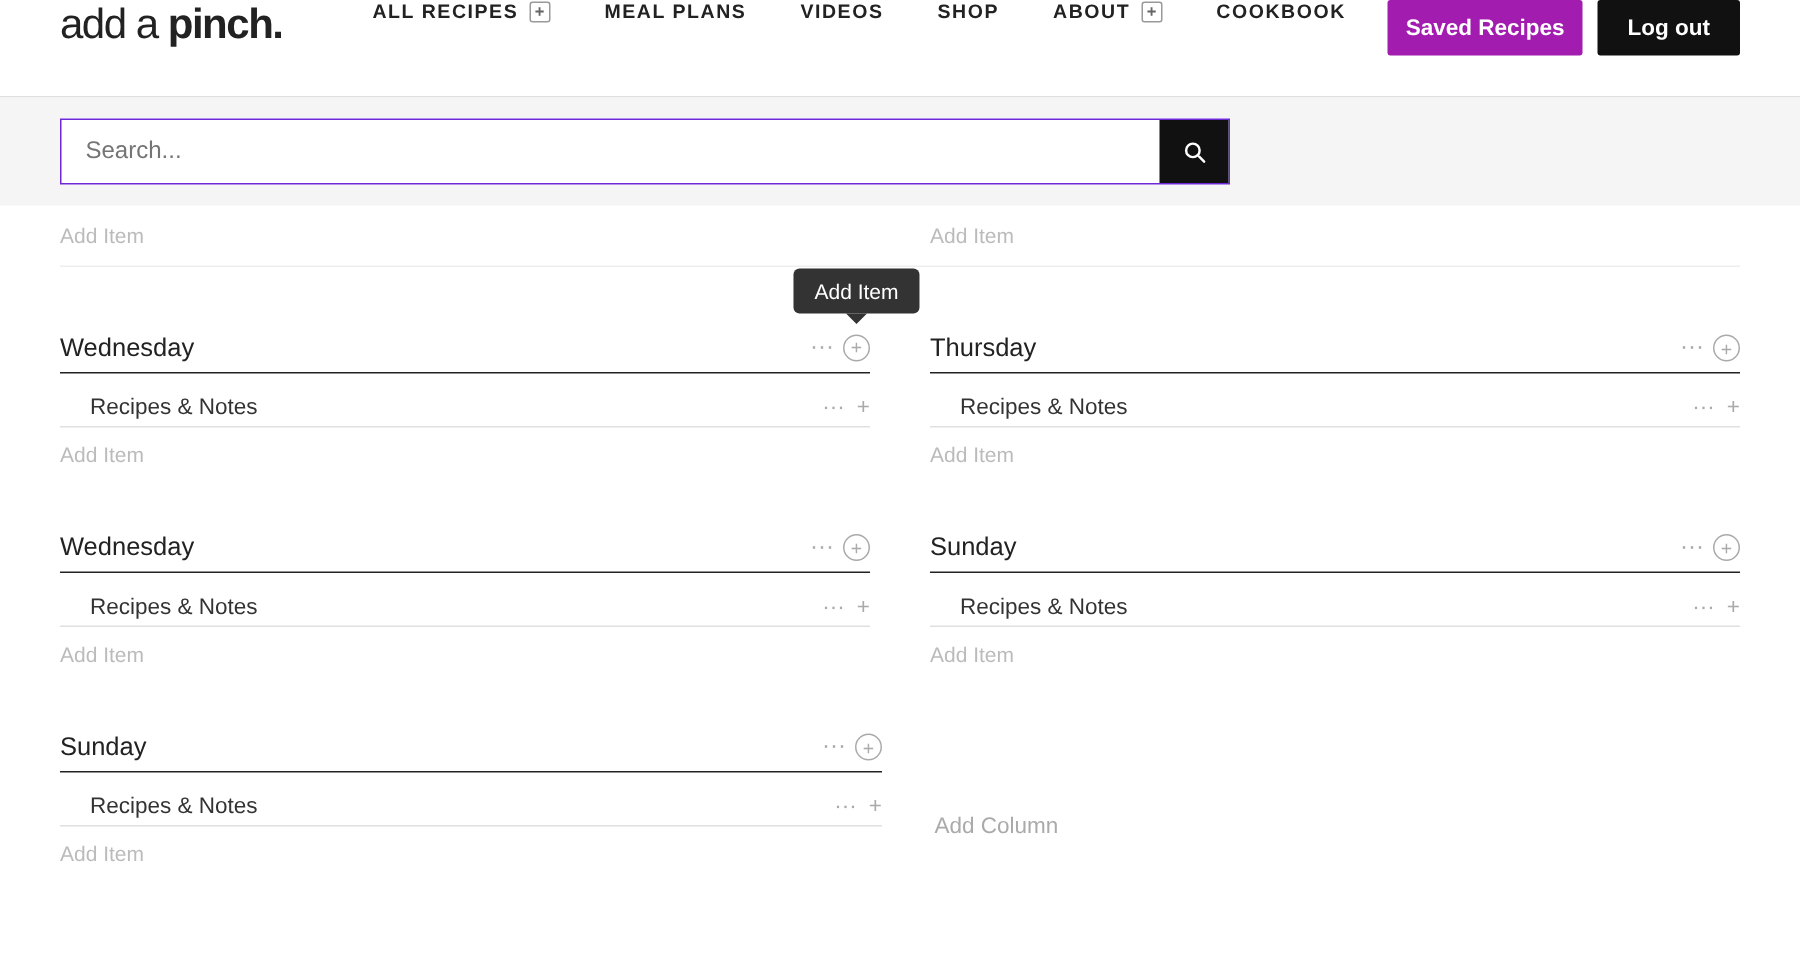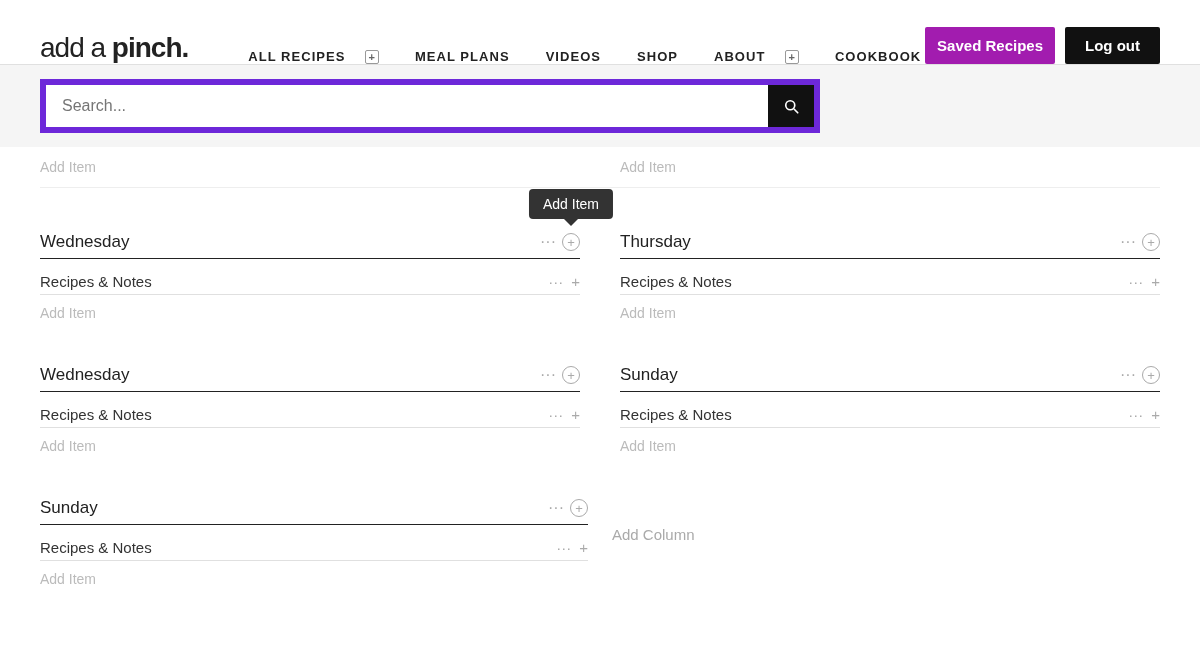--- a/index.html
+++ b/index.html
@@ -1,63 +1,63 @@
 <!DOCTYPE html>
 <html><head>
   <meta charset="utf-8">
   <style>
     * { box-sizing: border-box; margin: 0; padding: 0; }
     body { font-family: -apple-system, BlinkMacSystemFont, 'Helvetica Neue', Arial, sans-serif; background: #fff; color: #222; }
 
     
-    .nav { display: flex; align-items: flex-end; padding: 0 40px; height: 65px; border-bottom: 1px solid #e0e0e0; }
+    .nav { display: flex; align-items: flex-start; padding: 0 40px; height: 65px; border-bottom: 1px solid #e0e0e0; }
     .logo { font-size: 28px; font-weight: 300; letter-spacing: -1px; margin-right: 60px; white-space: nowrap; }
     .logo span { font-weight: 700; }
     .logo .dot { color: #222; }
     .nav-links { display: flex; gap: 36px; align-items: center; flex: 1; }
-    .nav-link { font-size: 13px; font-weight: 600; letter-spacing: 0.08em; text-transform: uppercase; color: #222; text-decoration: none; display: flex; align-items: center; gap: 20px; cursor: pointer; }
+    .nav-link { font-size: 13px; font-weight: 600; letter-spacing: 0.08em; text-transform: uppercase; color: #222; text-decoration: none; display: flex; align-items: center; gap: 8px; cursor: pointer; }
     .nav-link-icon { font-size: 11px; border: 1px solid #999; border-radius: 2px; padding: 0 2px; color: #666; }
     .nav-actions { display: flex; gap: 10px; align-items: center; }
     .btn-saved { background: #a21caf; color: #fff; border: none; padding: 10px 12px; font-size: 15px; font-weight: 600; cursor: pointer; border-radius: 2px; }
     .btn-logout { background: #111; color: #fff; border: none; padding: 10px 20px; font-size: 15px; font-weight: 600; cursor: pointer; border-radius: 2px; }
 
     
     .search-bar { background: #f5f5f5; padding: 14px 40px; display: flex; align-items: center; gap: 0; }
-    .search-input-wrap { display: flex; align-items: center; flex: 1; max-width: 780px; background: #fff; border: 6px solid #6d28d9; }
+    .search-input-wrap { display: flex; align-items: center; flex: 1; max-width: 780px; background: #fff; border: 1px solid #6d28d9; }
     .search-input { border: none; outline: none; padding: 12px 16px; font-size: 16px; width: 100%; background: transparent; color: #aaa; }
     .search-btn { background: #111; border: none; padding: 12px 14px; cursor: pointer; display: flex; align-items: center; justify-content: center; }
     .search-btn svg { width: 18px; height: 18px; fill: #fff; }
 
     
     .main { padding: 0 40px 40px 40px; }
 
     
     .ghost-row { display: flex; gap: 40px; padding: 12px 0; border-bottom: 1px solid #eee; margin-bottom: 20px; }
     .ghost-add { color: #bbb; font-size: 14px; flex: 1; }
 
     
     .day-grid { display: grid; grid-template-columns: 1fr 1fr; gap: 0 40px; }
     .day-block { padding: 24px 0 12px 0; }
     .day-header { display: flex; align-items: center; justify-content: space-between; border-bottom: 1px solid #222; padding-bottom: 6px; margin-bottom: 0; }
     .day-title { font-size: 17px; font-weight: 400; }
     .day-header-actions { display: flex; align-items: center; gap: 6px; color: #aaa; font-size: 16px; }
     .day-header-actions span { cursor: pointer; user-select: none; }
     .recipes-row { display: flex; align-items: center; justify-content: space-between; padding: 14px 0 4px 0; border-bottom: 1px solid #e0e0e0; }
-    .recipes-label { font-size: 15px; color: #333; }
+    .recipes-label { font-size: 15px; color: #333; margin-left: 20px; }
     .recipes-actions { display: flex; align-items: center; gap: 8px; color: #aaa; font-size: 15px; cursor: pointer; }
     .add-item-text { color: #bbb; font-size: 14px; padding: 10px 0 8px 0; cursor: pointer; }
 
     
     .tooltip-wrap { position: relative; display: inline-block; }
     .tooltip-box { position: absolute; background: #333; color: #fff; font-size: 14px; padding: 7px 14px; border-radius: 4px; white-space: nowrap; top: -44px; left: 50%; transform: translateX(-50%); z-index: 100; }
     .tooltip-box::after { content: ''; position: absolute; bottom: -7px; left: 50%; transform: translateX(-50%); border-width: 7px 7px 0 7px; border-style: solid; border-color: #333 transparent transparent transparent; }
 
     
     .bottom-row { display: grid; grid-template-columns: 1fr 1fr; gap: 0 24px; margin-top: 0; }
-    .add-column { padding: 24px 0 12px 0; display: flex; align-items: flex-start; }
+    .add-column { padding: 24px 0 12px 0; display: flex; align-items: center; margin-left: 11px; }
     .add-column-text { font-size: 15px; color: #aaa; cursor: pointer; padding-top: 28px; }
 
     
     .plus-circle { display: inline-flex; align-items: center; justify-content: center; width: 18px; height: 18px; border-radius: 50%; border: 1.5px solid #aaa; color: #aaa; font-size: 13px; line-height: 1; cursor: pointer; }
   </style>
 </head>
 <body>
 
 <nav class="nav">
   <div class="logo">

